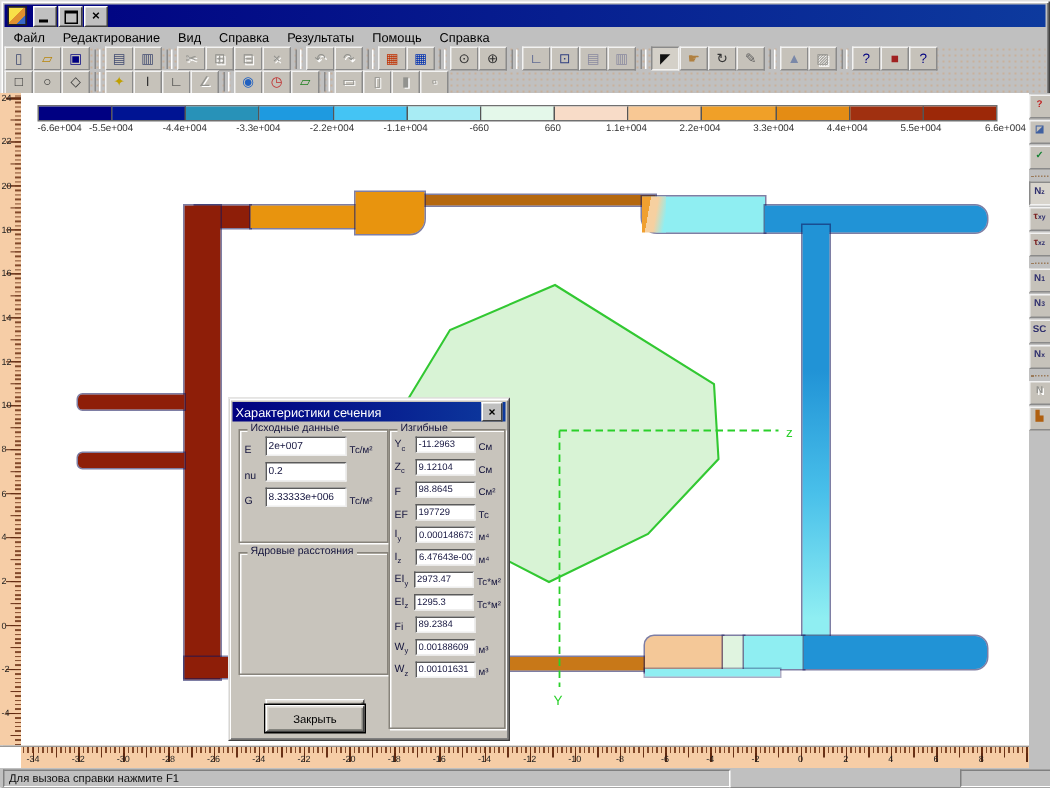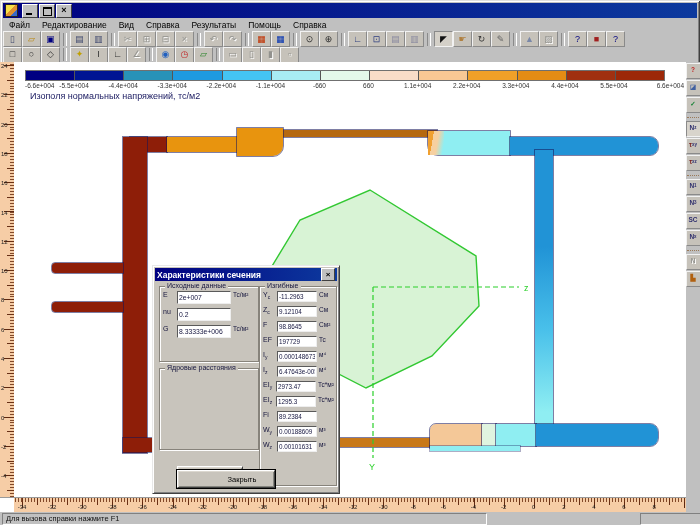--- a/index.html
+++ b/index.html
@@ -102,29 +102,29 @@
   .statusbar{position:absolute;left:0;right:0;top:512px;height:13px;background:#c0c0c0;}
   .spanel{position:absolute;top:1px;height:10px;border:1px solid;border-color:#808080 #fff #fff #808080;
     font-size:7.5px;color:#111;padding-left:3px;overflow:hidden;white-space:nowrap;line-height:10px;}
   
   .dialog{position:absolute;left:152px;top:265px;width:186px;height:227px;background:#c8c4bc;
     border:1px solid;border-color:#e8e8e8 #404040 #404040 #e8e8e8;
     box-shadow:inset 1px 1px 0 #fff, inset -1px -1px 0 #808080;}
   .dtitle{position:absolute;left:2px;top:2px;right:2px;height:13px;
     background:linear-gradient(90deg,#000080,#0d3a9e);
     display:flex;align-items:center;padding:0 2px;}
-  .dtitle .txt{color:#fff;font-size:8.5px;font-weight:bold;flex:1;}
+  .dtitle .txt{color:#fff;font-size:8.5px;font-weight:normal;flex:1;}
   .dclose{width:12px;height:11px;background:#c0c0c0;border:1px solid;border-color:#fff #404040 #404040 #fff;
     font-size:8px;font-weight:bold;display:flex;align-items:center;justify-content:center;line-height:1;}
   .grp{position:absolute;border:1px solid #87837b;box-shadow:1px 1px 0 #fdfdfd, inset 1px 1px 0 #fdfdfd;}
   .grp .glegend{position:absolute;top:-5px;left:5px;background:#c8c4bc;padding:0 2px;font-size:7px;color:#14143c;white-space:nowrap;}
   .grp-initial{left:6px;top:20px;width:98px;height:74px;}
   .grp-core{left:6px;top:102px;width:98px;height:80px;}
   .grp-bending{left:106px;top:20px;width:76px;height:198px;}
-  .frow{display:flex;align-items:flex-start;margin:4px 2px 0 3px;}
+  .frow{display:flex;align-items:flex-end;margin:4px 2px 0 3px;}
   .flab{width:14px;font-size:7px;color:#14143c;text-align:left;}
   .flab sub{font-size:5px;}
   .fin{background:#fff;border:1px solid;border-color:#5a5a5a #eee #eee #5a5a5a;
     font-family:"Liberation Sans",sans-serif;font-size:6.8px;color:#15153f;height:11px;padding:0 1px;box-sizing:border-box;}
   .grp-initial .fin, .grp-core .fin{width:54px;height:13px;}
   .grp-bending .fin{width:40px;font-size:6.3px;}
   .funit{font-size:6.5px;color:#14143c;margin-left:2px;white-space:nowrap;}
   .dbtn{position:absolute;left:24px;width:64px;height:16px;background:#c8c4bc;
     border:1px solid;border-color:#fff #404040 #404040 #fff;
     box-shadow:inset 1px 1px 0 #dcd8d0, inset -1px -1px 0 #85857f;
@@ -369,21 +369,20 @@
       <span class="legend-label" style="left: 256.4px;">-1.1e+004</span>
       <span class="legend-label" style="left: 305.48px;">-660</span>
       <span class="legend-label" style="left: 354.56px;">660</span>
       <span class="legend-label" style="left: 403.64px;">1.1e+004</span>
       <span class="legend-label" style="left: 452.72px;">2.2e+004</span>
       <span class="legend-label" style="left: 501.8px;">3.3e+004</span>
       <span class="legend-label" style="left: 550.88px;">4.4e+004</span>
       <span class="legend-label" style="left: 599.96px;">5.5e+004</span>
       <span class="legend-label" style="right: 2px; transform: none;">6.6e+004</span>
     </div>
-  <div class="legend-caption">Изополя нормальных напряжений, тс/м2</div>
 
   <div class="sec hatchy" style="left:269px;top:68px;width:154px;height:7px;background:#b5680f;"></div>
   <div class="sec speck" style="left:116px;top:75px;width:37px;height:15px;background:#8e1e08;"></div>
   <div class="sec mesh" style="left:153px;top:75px;width:70px;height:15px;background:#e8940e;"></div>
   <div class="sec mesh" style="left:223px;top:66px;width:46px;height:28px;background:#e8940e;border-bottom-right-radius:10px;"></div>
   <div class="sec speck" style="left:109px;top:75px;width:24px;height:316px;background:#8e1e08;"></div>
   <div class="sec speck" style="left:38px;top:201px;width:71px;height:10px;background:#8e1e08;border-radius:3px 0 0 3px;"></div>
   <div class="sec speck" style="left:38px;top:240px;width:71px;height:10px;background:#8e1e08;border-radius:3px 0 0 3px;"></div>
   <div class="sec speck" style="left:109px;top:376px;width:180px;height:14px;background:#8e1e08;"></div>
   <div class="sec hatchy" style="left:326px;top:376px;width:92px;height:9px;background:#c87818;"></div>
@@ -536,19 +535,19 @@
           <span class="funit">м³</span>
         </div>
         <div class="frow">
           <span class="flab">W<sub>z</sub></span>
           <input class="fin" readonly="" value="0.00101631" style="">
           <span class="funit">м³</span>
         </div>
       </div>
   </div>
   <div class="dbtn" style="top:200px;">Помощь</div>
-  <div class="dbtn default" style="top:204px;padding-left:32px;">Закрыть</div>
+  <div class="dbtn default" style="top:204px;">Закрыть</div>
 </div>
 
 <div class="statusbar">
   <div class="spanel" style="left:2px;width:480px;">Для вызова справки нажмите F1</div>
   <div class="spanel" style="left:640px;width:56px;"></div>
 </div>
 
 </body></html>

